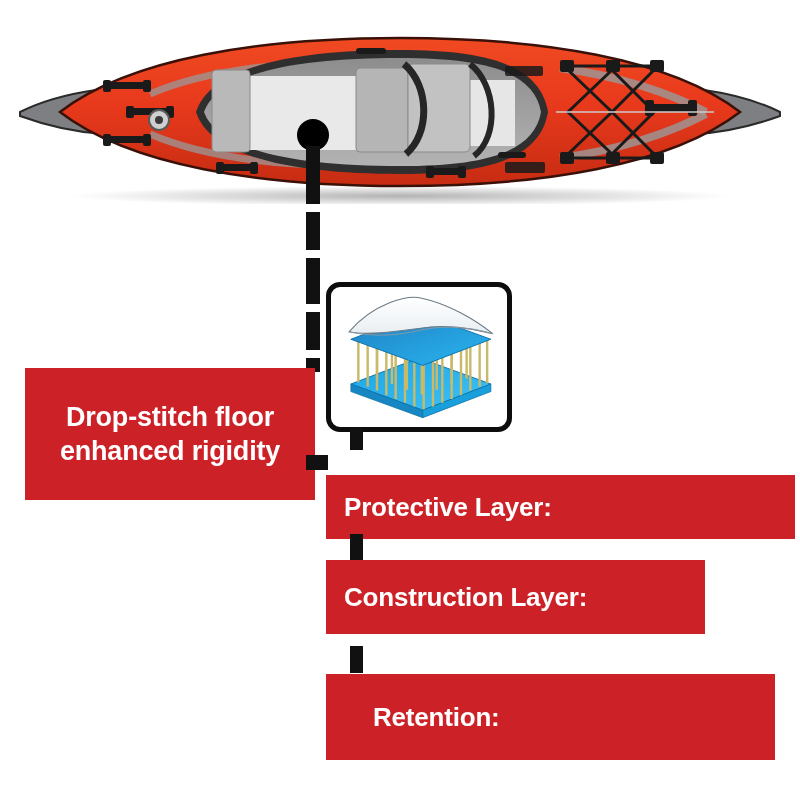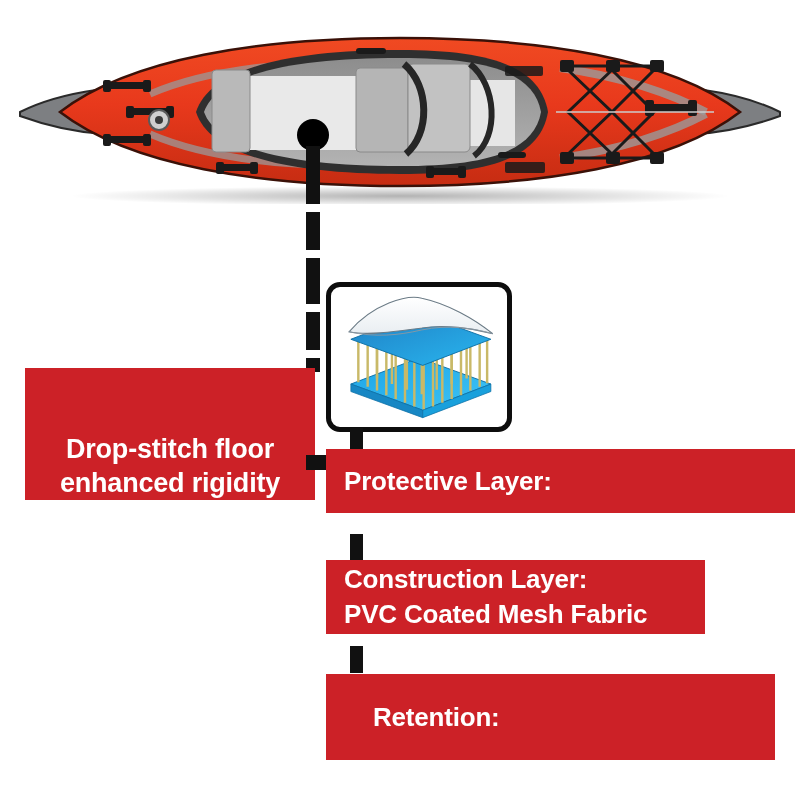--- a/index.html
+++ b/index.html
@@ -89,38 +89,37 @@
   }
 
   
   #box-floor {
     left: 25px;
     top: 368px;
     width: 290px;
     height: 132px;
     align-items: center;
     padding: 0 12px;
-    justify-content: flex-end;
   }
   #box-floor .line {
     font-size: 27px;
     line-height: 34px;
     text-align: center;
   }
 
   
   .redbox.stack {
     padding: 0 0 0 18px;
     align-items: flex-start;
   }
   .redbox.stack .line {
     font-size: 26px;
     line-height: 35px;
   }
-  #box-protective { left: 326px; top: 449px; width: 469px; height: 64px; justify-content: center; }
+  #box-protective { left: 326px; top: 475px; width: 469px; height: 64px; justify-content: center; }
   #box-construction { left: 326px; top: 560px; width: 379px; height: 74px; }
   #box-retention { left: 326px; top: 674px; width: 449px; height: 86px; padding-left: 47px; }
 
   
   .stack-link {
     position: absolute;
     left: 350px;
     width: 13px;
     height: 27px;
     background: #111111;
@@ -327,21 +326,20 @@
   <div class="side-tab"></div>
 
   <div class="redbox stack" id="box-protective">
     <div class="line">Protective Layer:</div>
   </div>
 
   <div class="stack-link" id="link-2-3"></div>
 
   <div class="redbox stack" id="box-construction">
     <div class="line">Construction Layer:</div>
-    <div class="line">PVC Coated Mesh Fabric</div>
   </div>
 
   <div class="stack-link" id="link-3-4"></div>
 
   <div class="redbox stack" id="box-retention">
     <div class="line">Retention:</div>
   </div>
 
 </div>
 

